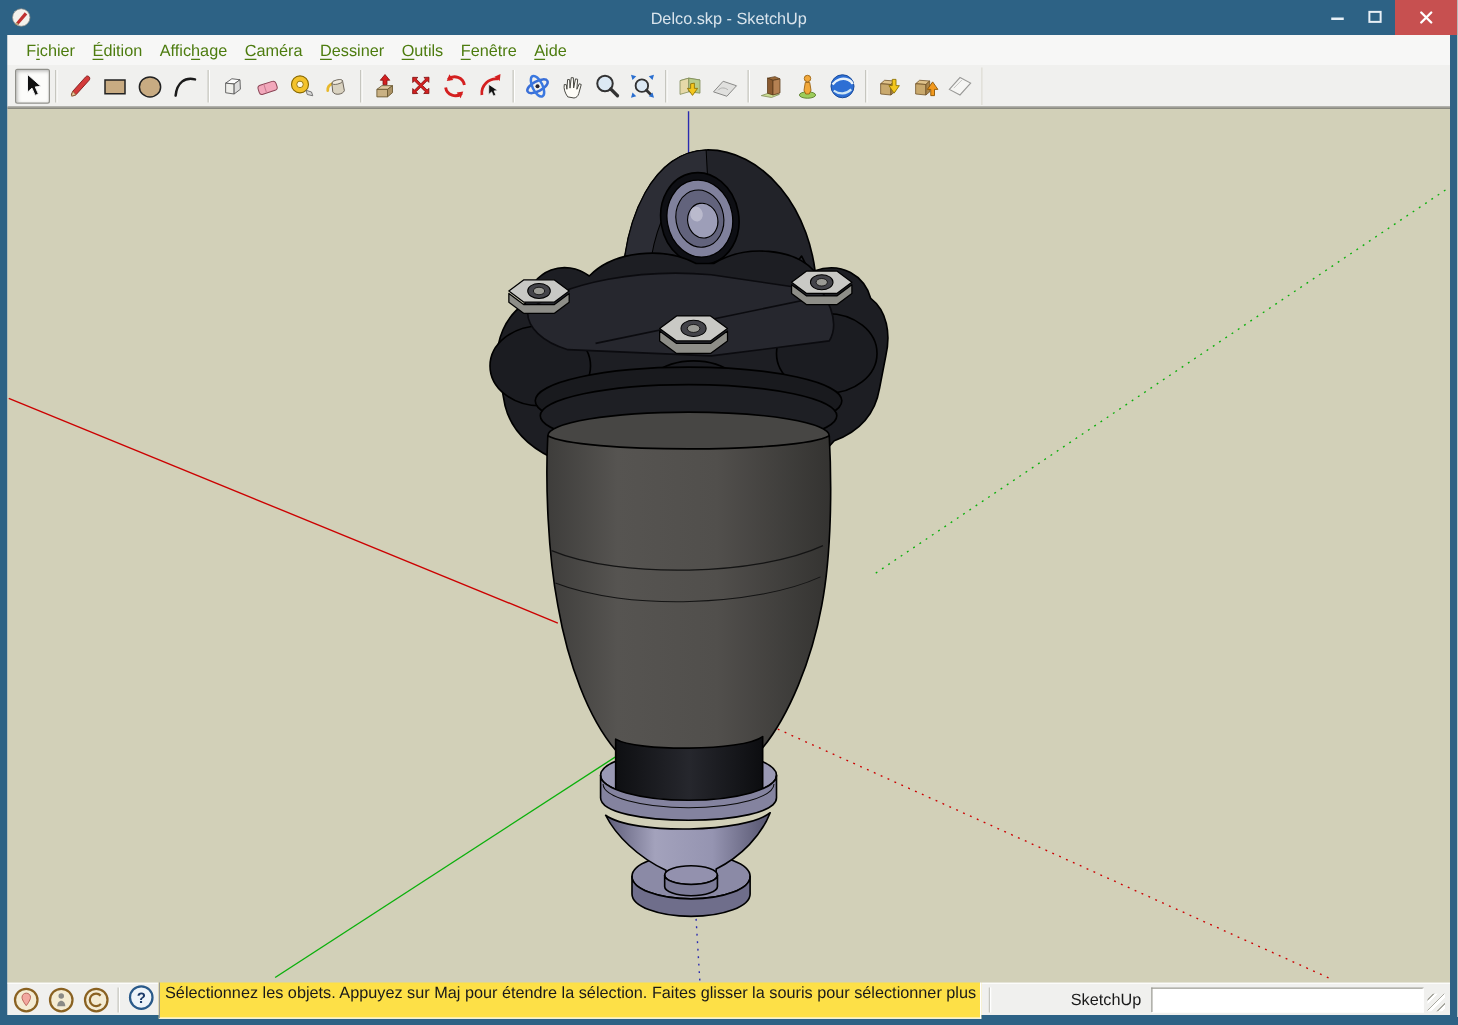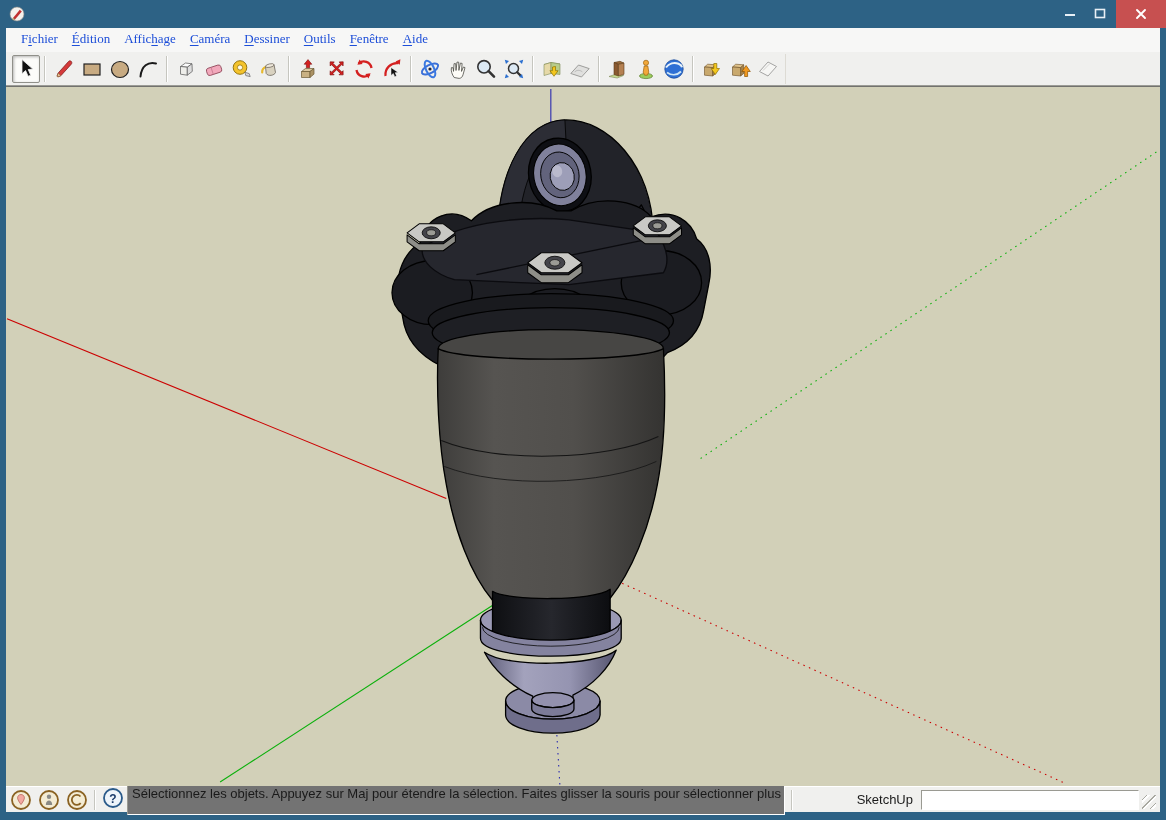--- a/index.html
+++ b/index.html
@@ -12,56 +12,57 @@
   .title { position:absolute; left:0; right:0; text-align:center; font-size:13px; pointer-events:none; }
   .win-controls { position:absolute; right:0; top:0; height:28px; display:flex; }
   .win-btn { width:30px; height:28px; border:none; background:transparent; padding:2px; cursor:default; }
   .win-btn svg { width:24px; height:24px; display:block; }
   .win-btn.close { width:50px; background:#c75050; }
   .win-btn.close svg { margin:0 auto; }
 
   
   .client { position:absolute; left:6px; right:6px; top:28px; bottom:8px; background:#f0f0ee; display:flex; flex-direction:column; }
 
-  .menubar { height:24px; background:#f7f7f6; display:flex; padding-left:8px; font-size:13px; color:#1d4ed8; flex:0 0 auto;font-family:Liberation Serif, serif; }
+  .menubar { height:24px; background:#f7f7f6; display:flex; align-items:center; padding-left:8px; font-size:13px; color:#4d7c0f; flex:0 0 auto; }
   .menu-item { padding:3px 7px; }
   .menu-item u { text-underline-offset:2px; }
 
   .toolbar { height:34px; display:flex; align-items:center; padding-left:6px; background:#f0f0ee; border-bottom:1px solid #9c9c96; flex:0 0 auto; }
   .tb-btn { width:28px; height:28px; border:1px solid transparent; background:transparent; padding:1px; }
   .tb-btn svg { width:24px; height:24px; display:block; margin:auto; }
   .tb-btn.active { background:#fcfcfa; border:1px solid #90908a; border-radius:2px; box-shadow:inset 1px 1px 3px rgba(0,0,0,.28); }
   .tb-sep { width:2px; height:26px; border-left:1px solid #c6c6bf; border-right:1px solid #ffffff; margin:0 4px; }
   .tb-end { width:1px; height:30px; background:#dddbd4; margin-left:3px; }
 
   .viewport { flex:1 1 auto; position:relative; border-top:1px solid #72726e; overflow:hidden; }
   .scene { position:absolute; inset:0; width:100%; height:100%; display:block; }
 
   .statusbar { height:26px; flex:0 0 auto; display:flex; align-items:center; gap:3px; padding:0 4px; background:#f0f0ee; border-top:1px solid #ffffff; font-size:13px; color:#1a1a1a; }
   .sb-btn { width:22px; height:22px; border:none; background:transparent; padding:0; }
   .sb-btn svg { width:22px; height:22px; display:block; }
   .sb-sep { width:2px; height:20px; border-left:1px solid #c6c6bf; border-right:1px solid #ffffff; margin:0 3px; }
-  .status-field { width:658px; height:31px; line-height:18px; padding:0 4px; background:#737373; border:1px solid; border-color:#9a9a92 #ffffff #ffffff #9a9a92; white-space:nowrap; overflow:hidden; }
+  .status-field { width:658px; height:31px; line-height:18px; padding:0 4px; background:#fde047; border:1px solid; border-color:#9a9a92 #ffffff #ffffff #9a9a92; white-space:nowrap; overflow:hidden; }
   .spacer { flex:1; }
   .mesures-label { padding-right:5px; }
   .measure-input { width:218px; height:20px; background:#ffffff; border:1px solid; border-color:#9a9a92 #ffffff #ffffff #9a9a92; font:inherit; padding:0 3px; }
   .grip { width:14px; height:14px; align-self:flex-end; margin-bottom:3px;
           background:repeating-linear-gradient(135deg, transparent 0 3px, #a9a9a1 3px 4px, #ffffff 4px 6px); }
 </style>
 </head>
 <body>
 
 <div class="window" style="background: rgb(45, 98, 133);">
 
   <div class="titlebar">
     <svg class="app-icon" viewBox="0 0 16 16">
       <circle cx="8" cy="8" r="7" fill="#f4f1ec" stroke="#8a8a84" stroke-width="0.6"></circle>
       <path d="M4 12 L10.8 3.8 L12.8 5.6 L6 13.4 Z" fill="#c03030"></path>
       <path d="M4 12 L6 13.4 L3.6 14 Z" fill="#e8d8b0" stroke="#7a5a2a" stroke-width="0.4"></path>
     </svg>
+    <span class="title">Delco.skp - SketchUp</span>
     <div class="win-controls" id="win-controls">
         <button class="win-btn min">
           <svg viewBox="0 0 24 24">
             <rect x="7" y="12" width="10" height="2" fill="#e8f0f6"></rect>
           </svg>
         </button>
         <button class="win-btn max">
           <svg viewBox="0 0 24 24">
             <rect x="7.5" y="7.5" width="9" height="8" fill="none" stroke="#e8f0f6" stroke-width="1.6"></rect>
           </svg>

